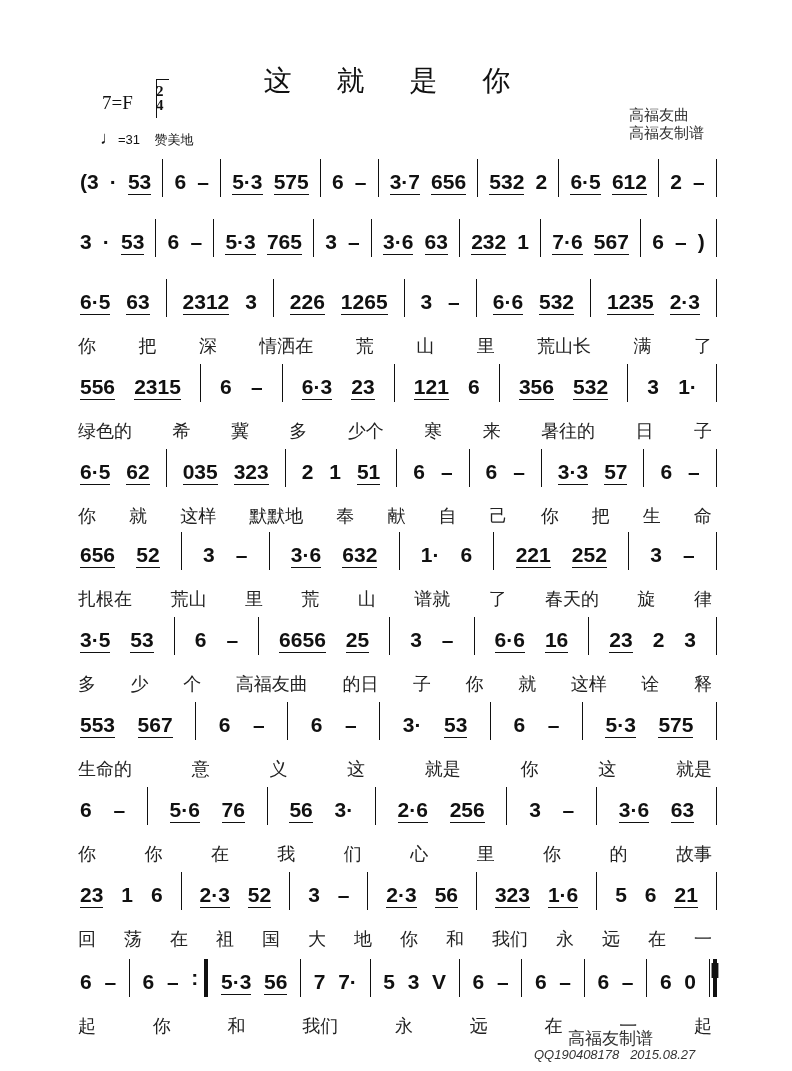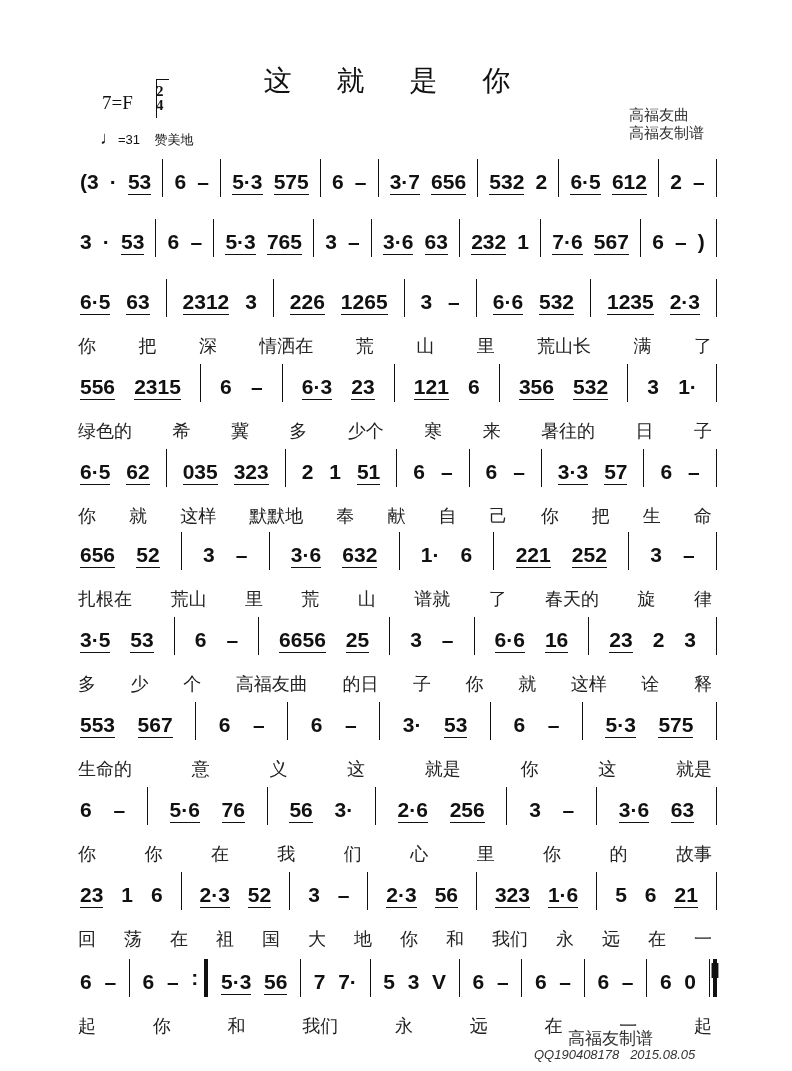--- a/index.html
+++ b/index.html
@@ -178,14 +178,14 @@
         <span>远</span>
         <span>在</span>
         <span>一</span>
         <span>起</span>
       </div>
     </div>
   </div>
 
 <div class="footer-sig">高福友制谱</div>
 <div class="footer-meta">
-  <span>QQ190408178</span>&nbsp;&nbsp;&nbsp;<span>2015.08.05</span>
+  <span>QQ190408178</span>&nbsp;&nbsp;&nbsp;<span>2015.08.27</span>
 </div>
 
 </body></html>

